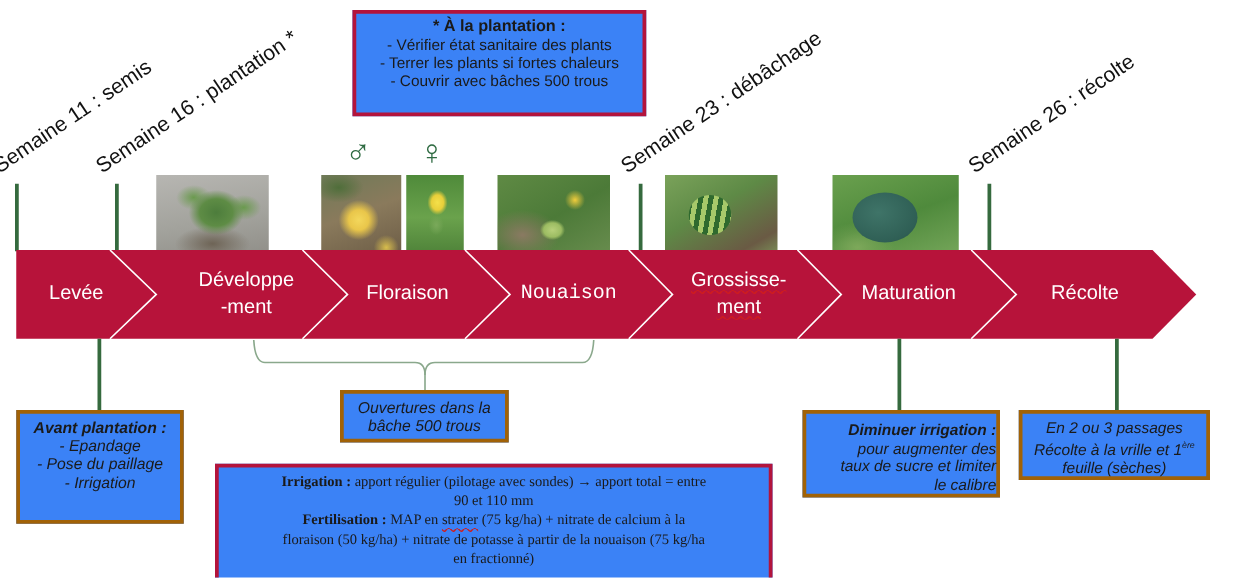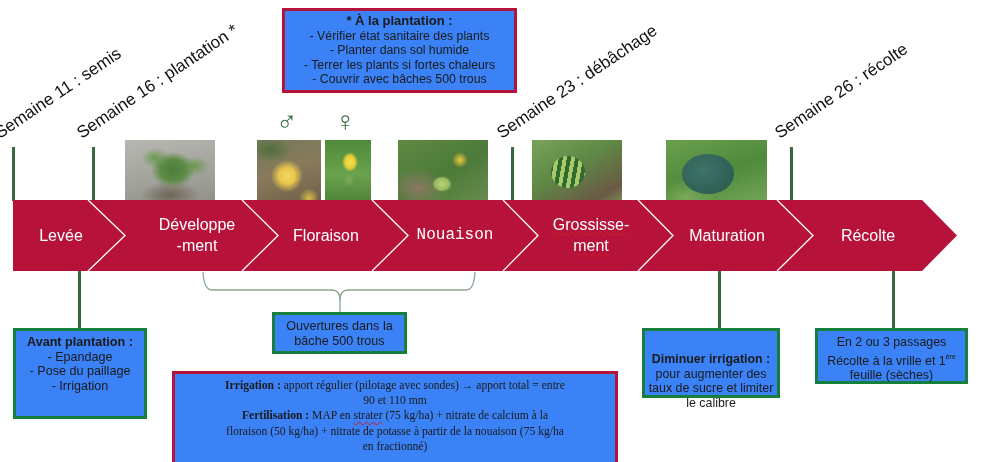--- a/index.html
+++ b/index.html
@@ -7,21 +7,21 @@
          font-family:"Liberation Sans", sans-serif; color:#1a1a1a; }
   .abs { position:absolute; }
   .week { position:absolute; height:22px; line-height:22px; font-size:17px; white-space:nowrap;
           transform-origin:0 100%; transform:rotate(-34deg); color:#111; }
   .vline { position:absolute; width:3px; background:#356a3e; }
   .photo { position:absolute; height:68px; top:140px; overflow:hidden; }
   .phase { position:absolute; color:#fff; font-size:16px; text-align:center; line-height:21px; white-space:nowrap;
            transform:translate(-50%,-50%); top:235px; }
   .box { position:absolute; box-sizing:border-box; text-align:center; font-size:12.3px; line-height:14.6px; background:#3b82f6; }
   .box.red { border:3px solid #b3143c; }
-  .box.green { border:3px solid #15803d; }
+  .box.green { border:3px solid #a16207;font-style:italic; }
   .box b { font-weight:bold; }
   .line { display:block; white-space:nowrap; }
   .spell { text-decoration:underline wavy #d01c1c; text-decoration-thickness:1px; text-underline-offset:2px; }
   .sym { position:absolute; color:#2f6b42; font-size:28px; line-height:28px; }
   sup { font-size:7px; vertical-align:6px; }
 </style>
 </head>
 <body>
 
 <div class="week" style="left:3px; top:122px;">Semaine 11 : semis</div>
@@ -30,21 +30,20 @@
 <div class="week" style="left:783px; top:122px;">Semaine 26 : récolte</div>
 
 <div class="vline" style="left:12px; top:147px; height:54px;"></div>
 <div class="vline" style="left:92px; top:147px; height:54px;"></div>
 <div class="vline" style="left:511px; top:147px; height:54px;"></div>
 <div class="vline" style="left:790px; top:147px; height:54px;"></div>
 
 <div class="box red" style="left:282px; top:8px; width:235px; height:85px; padding-top:3px;">
   <span class="line" style="font-weight:bold; font-size:13px;">* À la plantation :</span>
   <span class="line">- Vérifier état sanitaire des plants</span>
-  <span class="line">- Planter dans sol humide</span>
   <span class="line">- Terrer les plants si fortes chaleurs</span>
   <span class="line">- Couvrir avec bâches 500 trous</span>
 </div>
 
 <div class="sym" style="left:276px; top:108px;">♂</div>
 <div class="sym" style="left:335px; top:108px;">♀</div>
 
 <div class="photo" style="left:125px; width:90px;
   background:
     radial-gradient(ellipse 22px 18px at 48px 30px, #4d7d3c 0%, #5e8c45 60%, rgba(94,140,69,0) 100%),
@@ -143,21 +142,21 @@
 </div>
 
 <div class="box red" style="left:172px; top:371px; width:446px; height:99px; padding-top:4px; font-size:11.6px; line-height:15.2px;font-family:Liberation Serif, serif;">
   <span class="line"><b>Irrigation :</b><span> apport régulier (pilotage avec sondes) → apport total = entre</span></span>
   <span class="line">90 et 110 mm</span>
   <span class="line"><b>Fertilisation :</b><span> MAP en </span><span class="spell">strater</span><span> (75 kg/ha) + nitrate de calcium à la</span></span>
   <span class="line">floraison (50 kg/ha) + nitrate de potasse à partir de la nouaison (75 kg/ha</span>
   <span class="line">en fractionné)</span>
 </div>
 
-<div class="box green" style="left:642px; top:328px; width:138px; height:70px; padding-top:21px; font-size:12.4px;">
+<div class="box green" style="left:642px; top:328px; width:158px; height:70px; padding-top:6px; font-size:12.4px;text-align:right;">
   <span class="line" style="font-weight:bold;">Diminuer irrigation :</span>
   <span class="line">pour augmenter des</span>
   <span class="line">taux de sucre et limiter</span>
   <span class="line">le calibre</span>
 </div>
 
 <div class="box green" style="left:815px; top:328px; width:153px; height:56px; padding-top:4px; font-size:12.4px;text-align:center;">
   <span class="line">En 2 ou 3 passages</span>
   <span class="line"><span>Récolte à la vrille et 1</span><sup>ère</sup></span>
   <span class="line">feuille (sèches)</span>

